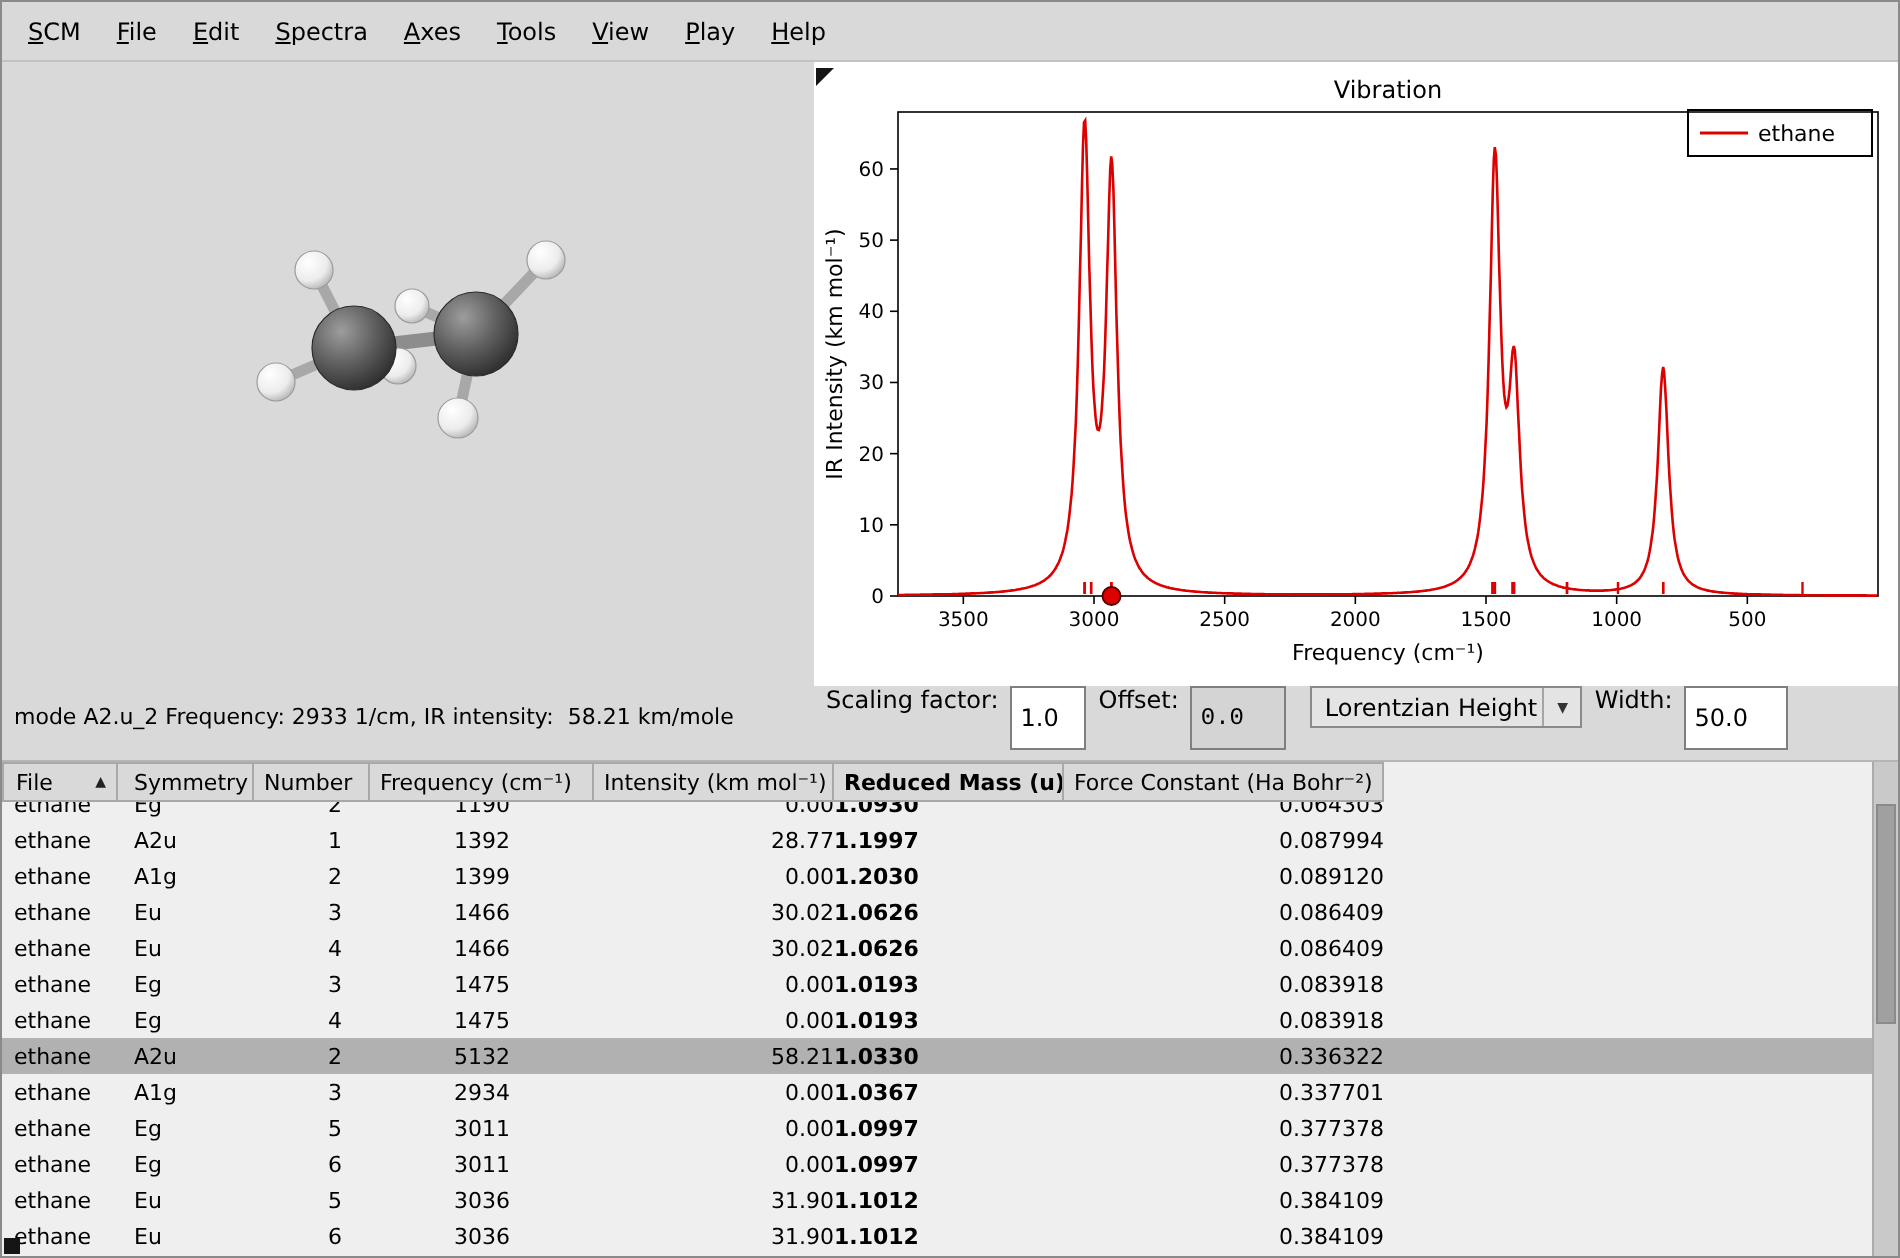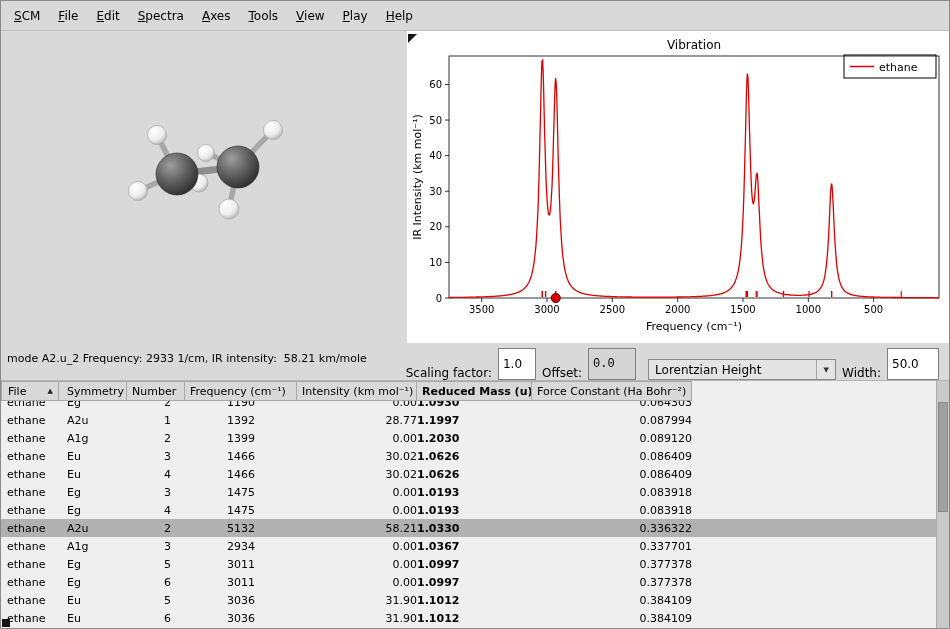--- a/index.html
+++ b/index.html
@@ -17,28 +17,28 @@
   .sash-grip{position:absolute;left:1px;top:3px;width:0;height:0;
     border-top:9px solid #151515;border-right:9px solid transparent;}
   svg text{font-family:"DejaVu Sans","Liberation Sans",sans-serif;}
   .tick{font-size:10px;fill:#000;}
   .chart-title{font-size:12px;fill:#000;}
   .axis-label{font-size:11px;fill:#000;}
   .legend-text{font-size:11px;fill:#000;}
   
   .band{height:37px;display:flex;background:#d9d9d9;}
   .status{width:406px;font-size:11px;padding:9px 2px 0 6px;white-space:pre;box-sizing:border-box;}
-  .controls{flex:1;display:flex;align-items:flex-end;gap:6px;padding:0 10px 0 6px;font-size:12px;}
+  .controls{flex:1;display:flex;align-items:flex-start;gap:6px;padding:0 10px 0 6px;font-size:12px;}
   .ctl-label{white-space:nowrap;}
   .tk-entry{height:32px;border:1px solid #7f7f7f;background:#fff;
     font-family:"DejaVu Sans",sans-serif;font-size:12px;padding:0 4px;box-sizing:border-box;}
   .w38{width:38px}.w48{width:48px}.w52{width:52px}
   .gray{background:#d4d4d4;font-family:Liberation Mono, monospace;}
   .combo{height:21px;border:1px solid #8a8a8a;background:#e4e4e4;display:flex;align-items:center;
-    width:188px;box-sizing:border-box;margin-left:6px;cursor:default;}
+    width:136px;box-sizing:border-box;margin-left:6px;cursor:default;}
   .combo-text{flex:1;padding:0 6px;font-size:12px;white-space:nowrap;overflow:hidden;}
   .combo-arrow{width:18px;align-self:stretch;display:flex;align-items:center;justify-content:center;
     font-size:7px;color:#333;border-left:1px solid #a5a5a5;}
   
   .table-area{height:251px;position:relative;background:#efefef;border-top:1px solid #b5b5b5;overflow:hidden;}
   .thead{display:flex;height:20px;}
   .th{box-sizing:border-box;border:1px solid #a8a8a8;border-left:none;background:#d9d9d9;
     font-size:11px;display:flex;align-items:center;padding:0 5px;white-space:nowrap;overflow:hidden;}
   .th:first-child{border-left:1px solid #a8a8a8;}
   .sort-arrow{font-size:7px;color:#222;margin-left:auto;padding-left:4px;}

